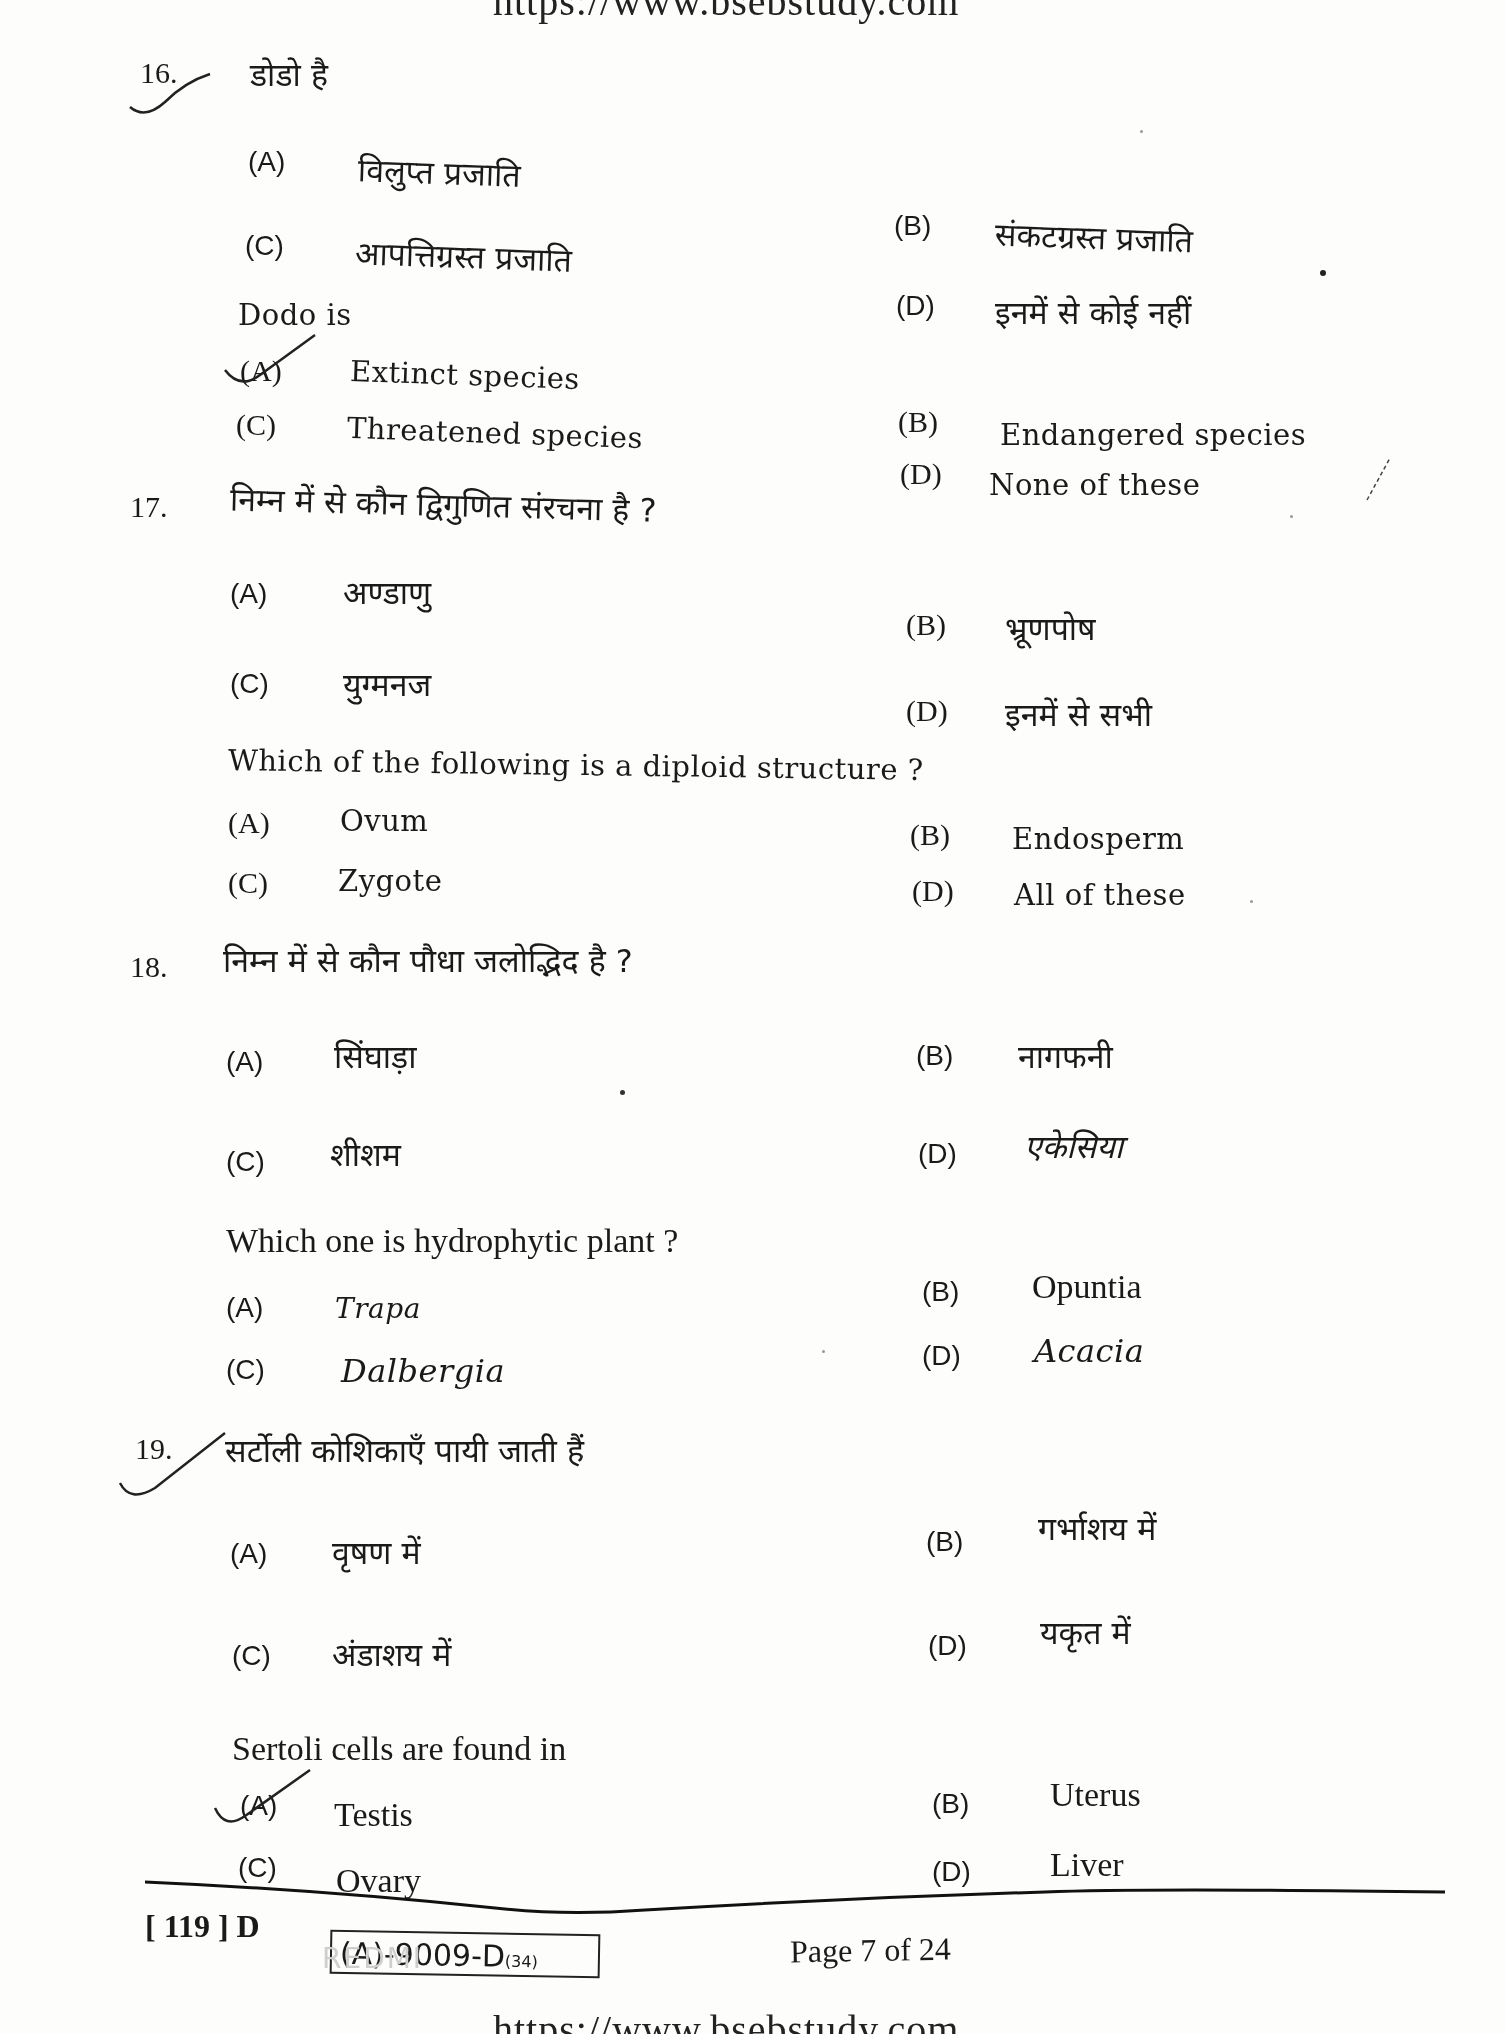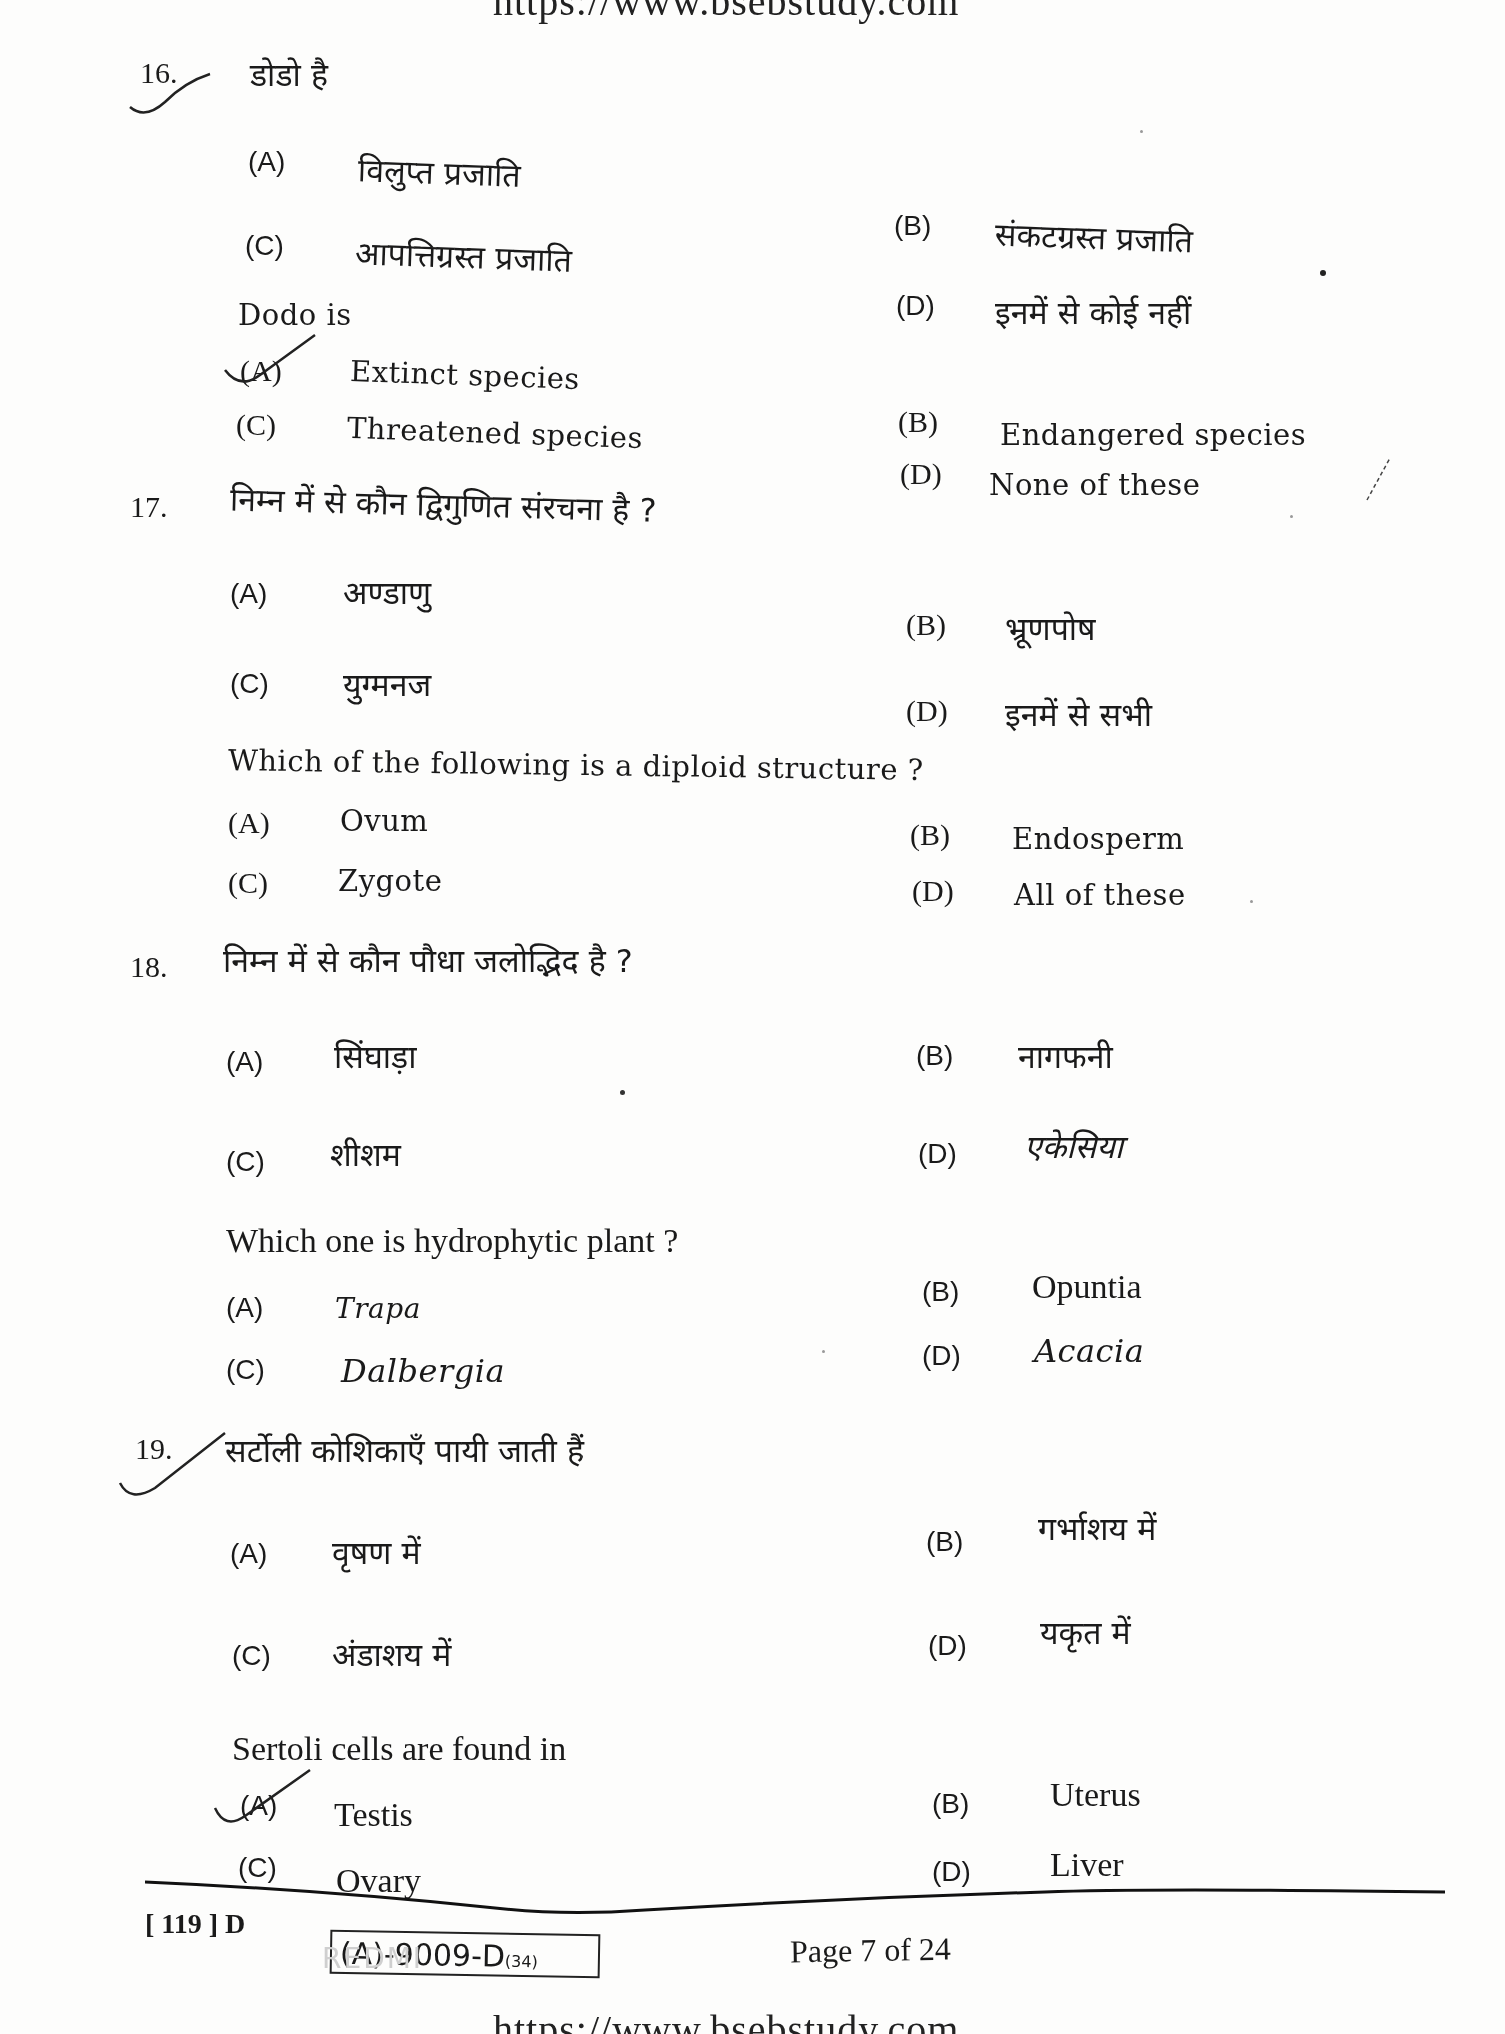--- a/index.html
+++ b/index.html
@@ -68,21 +68,21 @@
   .rule-line {
     position: absolute;
     left: 145px;
     top: 1880px;
     width: 1300px;
     height: 40px;
   }
 
   .footer-code {
     font-family: "Liberation Serif", serif;
-    font-size: 28px;
+    font-size: 32px;
     font-weight: bold;
   }
   .footer-box {
     position: absolute;
     left: 330px;
     top: 1932px;
     width: 270px;
     height: 44px;
     border: 2px solid #222;
     font-family: "DejaVu Sans", sans-serif;

